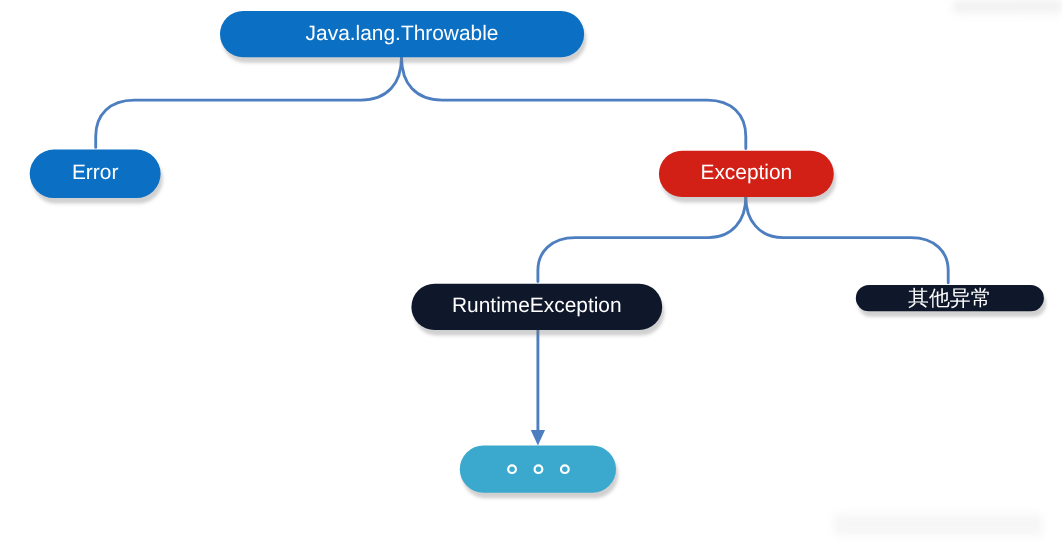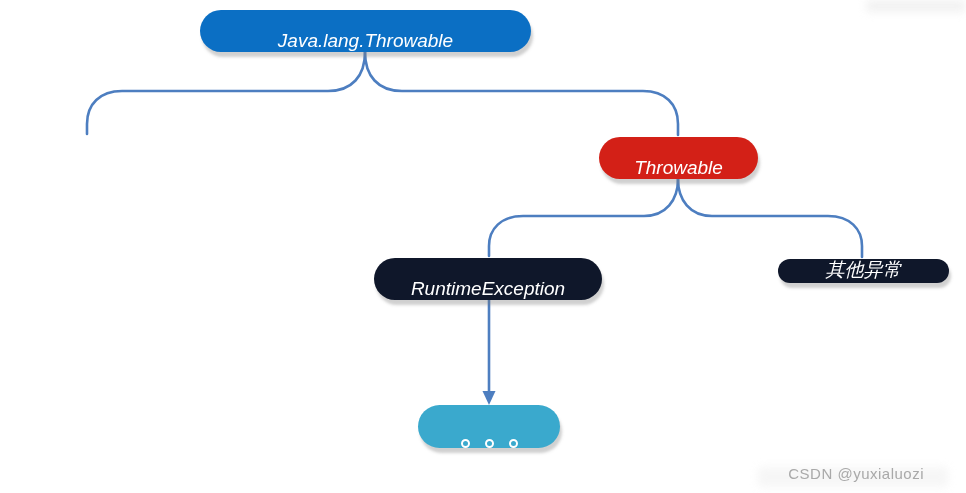--- a/index.html
+++ b/index.html
@@ -8,28 +8,27 @@
     width:966px;height:493px;
     background:#ffffff;
     overflow:hidden;
     font-family:"Liberation Sans", sans-serif;
   }
   .edges{position:absolute;left:0;top:0;width:966px;height:493px;}
   .edge{fill:none;stroke-width:2.6px;stroke-linecap:round;}
   .arrowhead{stroke:none;}
   .node{
     position:absolute;
-    display:flex;align-items:flex-end;justify-content:center;
+    display:flex;align-items:center;justify-content:center;
     color:#ffffff;
     border-radius:22px;
     box-shadow:2px 5px 3px rgba(120,120,120,0.35);
     font-size:19px;
     white-space:nowrap;
     user-select:none;
-    font-style:italic;
   }
   .node-blue{background:#0b6fc4;}
   .node-red{background:#d32017;}
   .node-orange{background:#0f172a;}
   .node-teal{background:#3aa9cd;}
   .dots{display:flex;gap:15px;align-items:center;justify-content:center;}
   .ring{
     width:5px;height:5px;border-radius:50%;
     border:2px solid #ffffff;background:transparent;display:block;
   }
@@ -55,23 +54,26 @@
     <path class="edge" d="M678,179 C678,200 666,216 644,216 L523,216 C501,216 489,229 489,246 L489,256" stroke="#4d7ec0"></path>
     <path class="edge" d="M678,179 C678,200 690,216 712,216 L828,216 C850,216 862,229 862,246 L862,257" stroke="#4d7ec0"></path>
     <path class="edge" d="M489,300 L489,393" stroke="#4d7ec0"></path>
     <polygon class="arrowhead" points="489,405 482.5,391 495.5,391" fill="#4d7ec0"></polygon>
   </svg>
 
   <div class="node node-blue" style="left:200px;top:10px;width:331px;height:42px;">
     <span>Java.lang.Throwable</span>
   </div>
 
+  <div class="node node-blue" style="left:27px;top:136px;width:119px;height:44px;">
+    <span>Error</span>
+  </div>
 
   <div class="node node-red" style="left:599px;top:137px;width:159px;height:42px;">
-    <span>Throwable</span>
+    <span>Exception</span>
   </div>
 
   <div class="node node-orange" style="left:374px;top:258px;width:228px;height:42px;">
     <span>RuntimeException</span>
   </div>
 
   <div class="node node-orange" style="left:778px;top:259px;width:171px;height:24px;">
     <span>其他异常</span>
   </div>
 
@@ -79,15 +81,14 @@
     <span class="dots">
       <span class="ring"></span>
       <span class="ring"></span>
       <span class="ring"></span>
     </span>
   </div>
 
   <div class="smudge smudge-top"></div>
   <div class="smudge smudge-bottom"></div>
 
-  <div class="watermark">CSDN @yuxialuozi</div>
 
 </div>
 
 </body></html>

